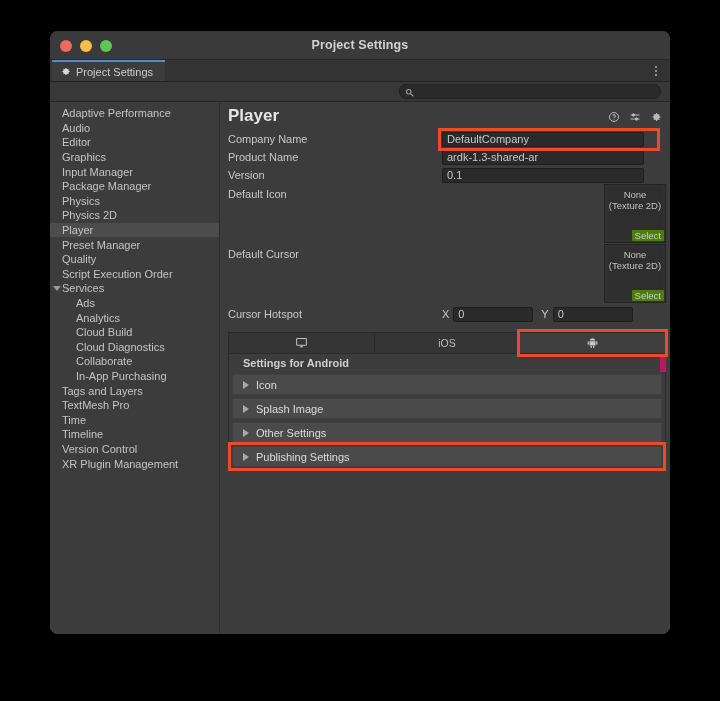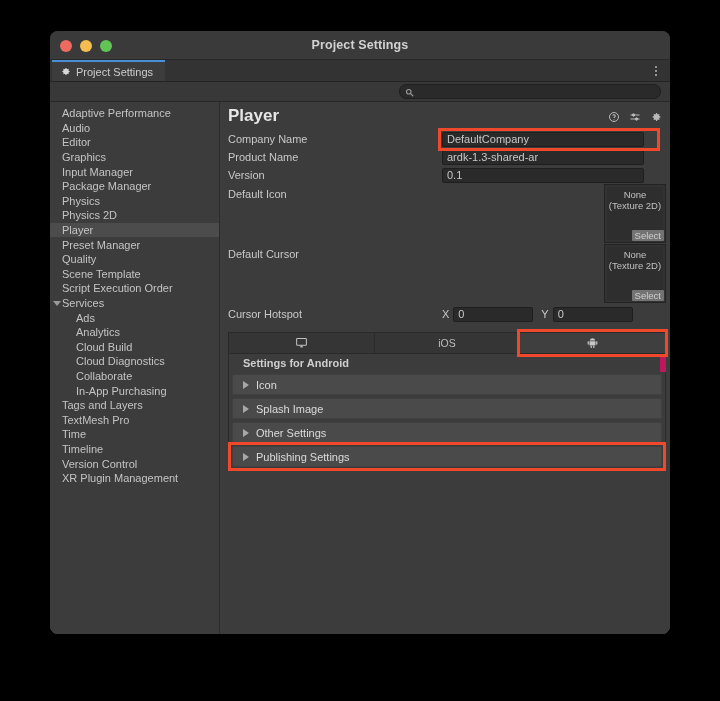--- a/index.html
+++ b/index.html
@@ -194,21 +194,21 @@
   }
   .objfield .objtext {
     position: absolute; left: 0; right: 0; top: 4px;
     text-align: center;
     font-size: 9.5px;
     color: #c0c0c0;
     line-height: 11px;
   }
   .objfield .selectbtn {
     position: absolute; right: 1px; bottom: 1px;
-    background: #737373;
+    background: #4d7c0f;
     color: #cfcfcf;
     font-size: 9.5px;
     padding: 0 3px;
     line-height: 11px;
     border-radius: 1px;
   }
 
   
   #hotspot-row { height: 20px; }
   #hotspot-row .flabel { width: 222px; }
@@ -368,23 +368,20 @@
           <span>Physics 2D</span>
         </div>
         <div class="side-item selected">
           <span>Player</span>
         </div>
         <div class="side-item">
           <span>Preset Manager</span>
         </div>
         <div class="side-item">
           <span>Quality</span>
-        </div>
-        <div class="side-item">
-          <span>Scene Template</span>
         </div>
         <div class="side-item">
           <span>Script Execution Order</span>
         </div>
         <div class="side-item">
           <span class="tri"></span>
           <span>Services</span>
         </div>
         <div class="side-item child">
           <span>Ads</span>

